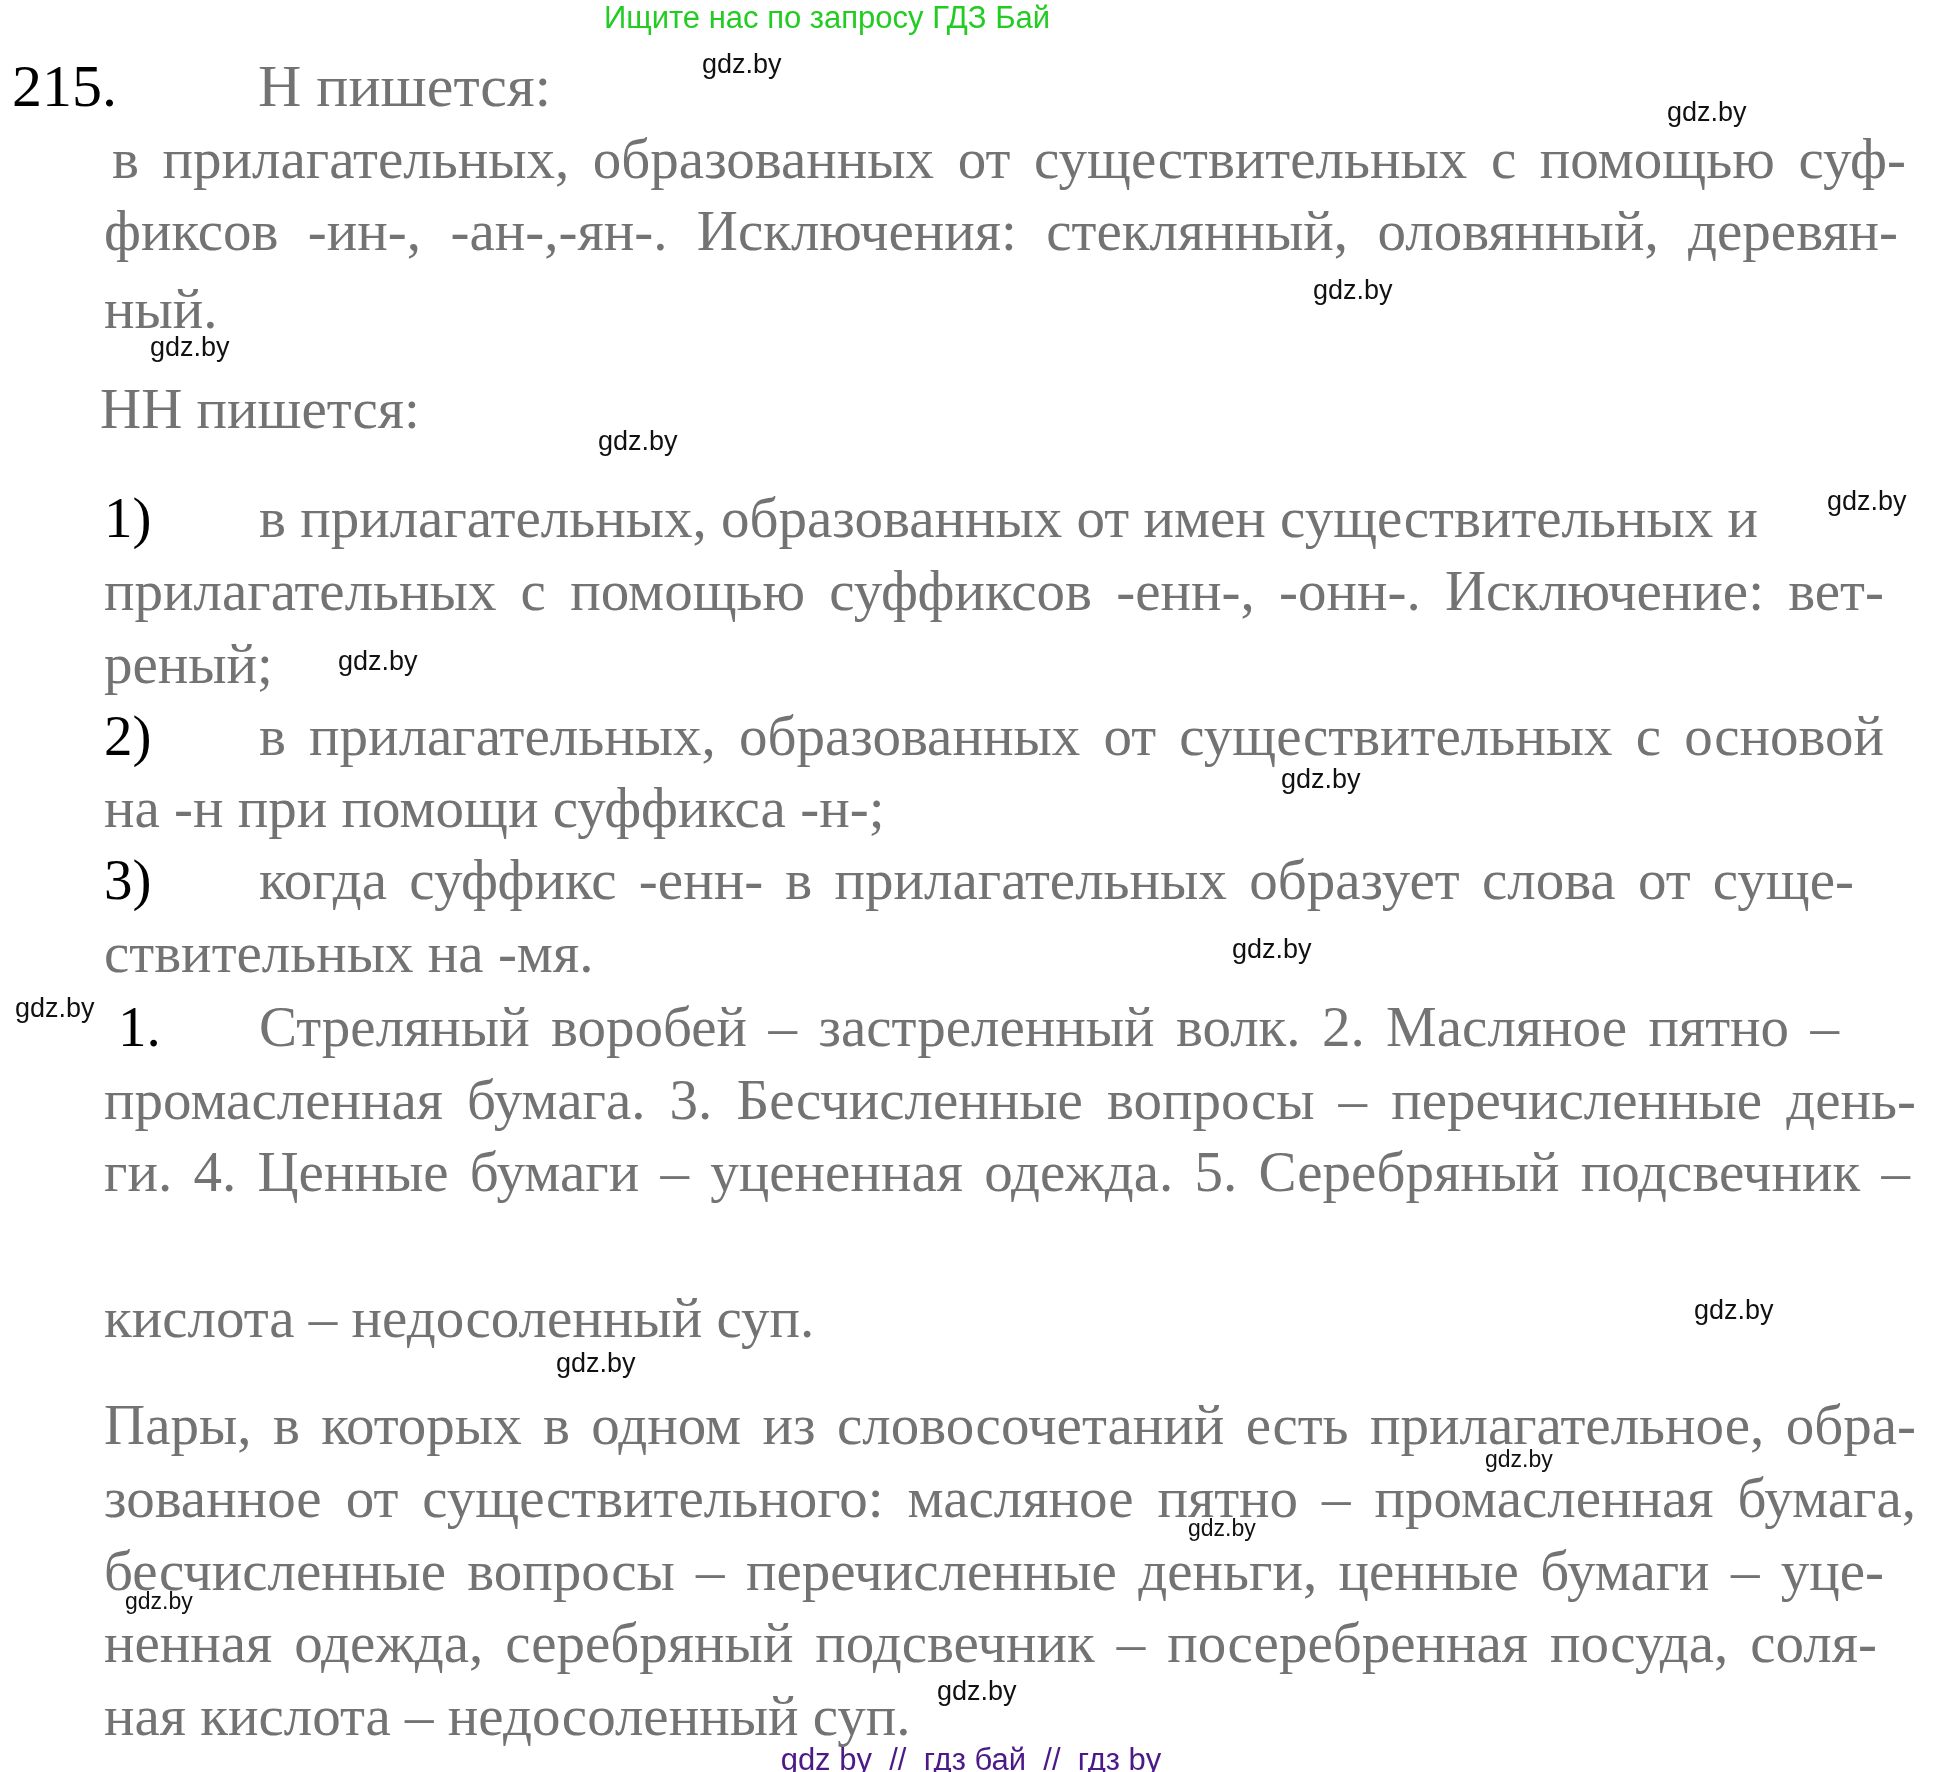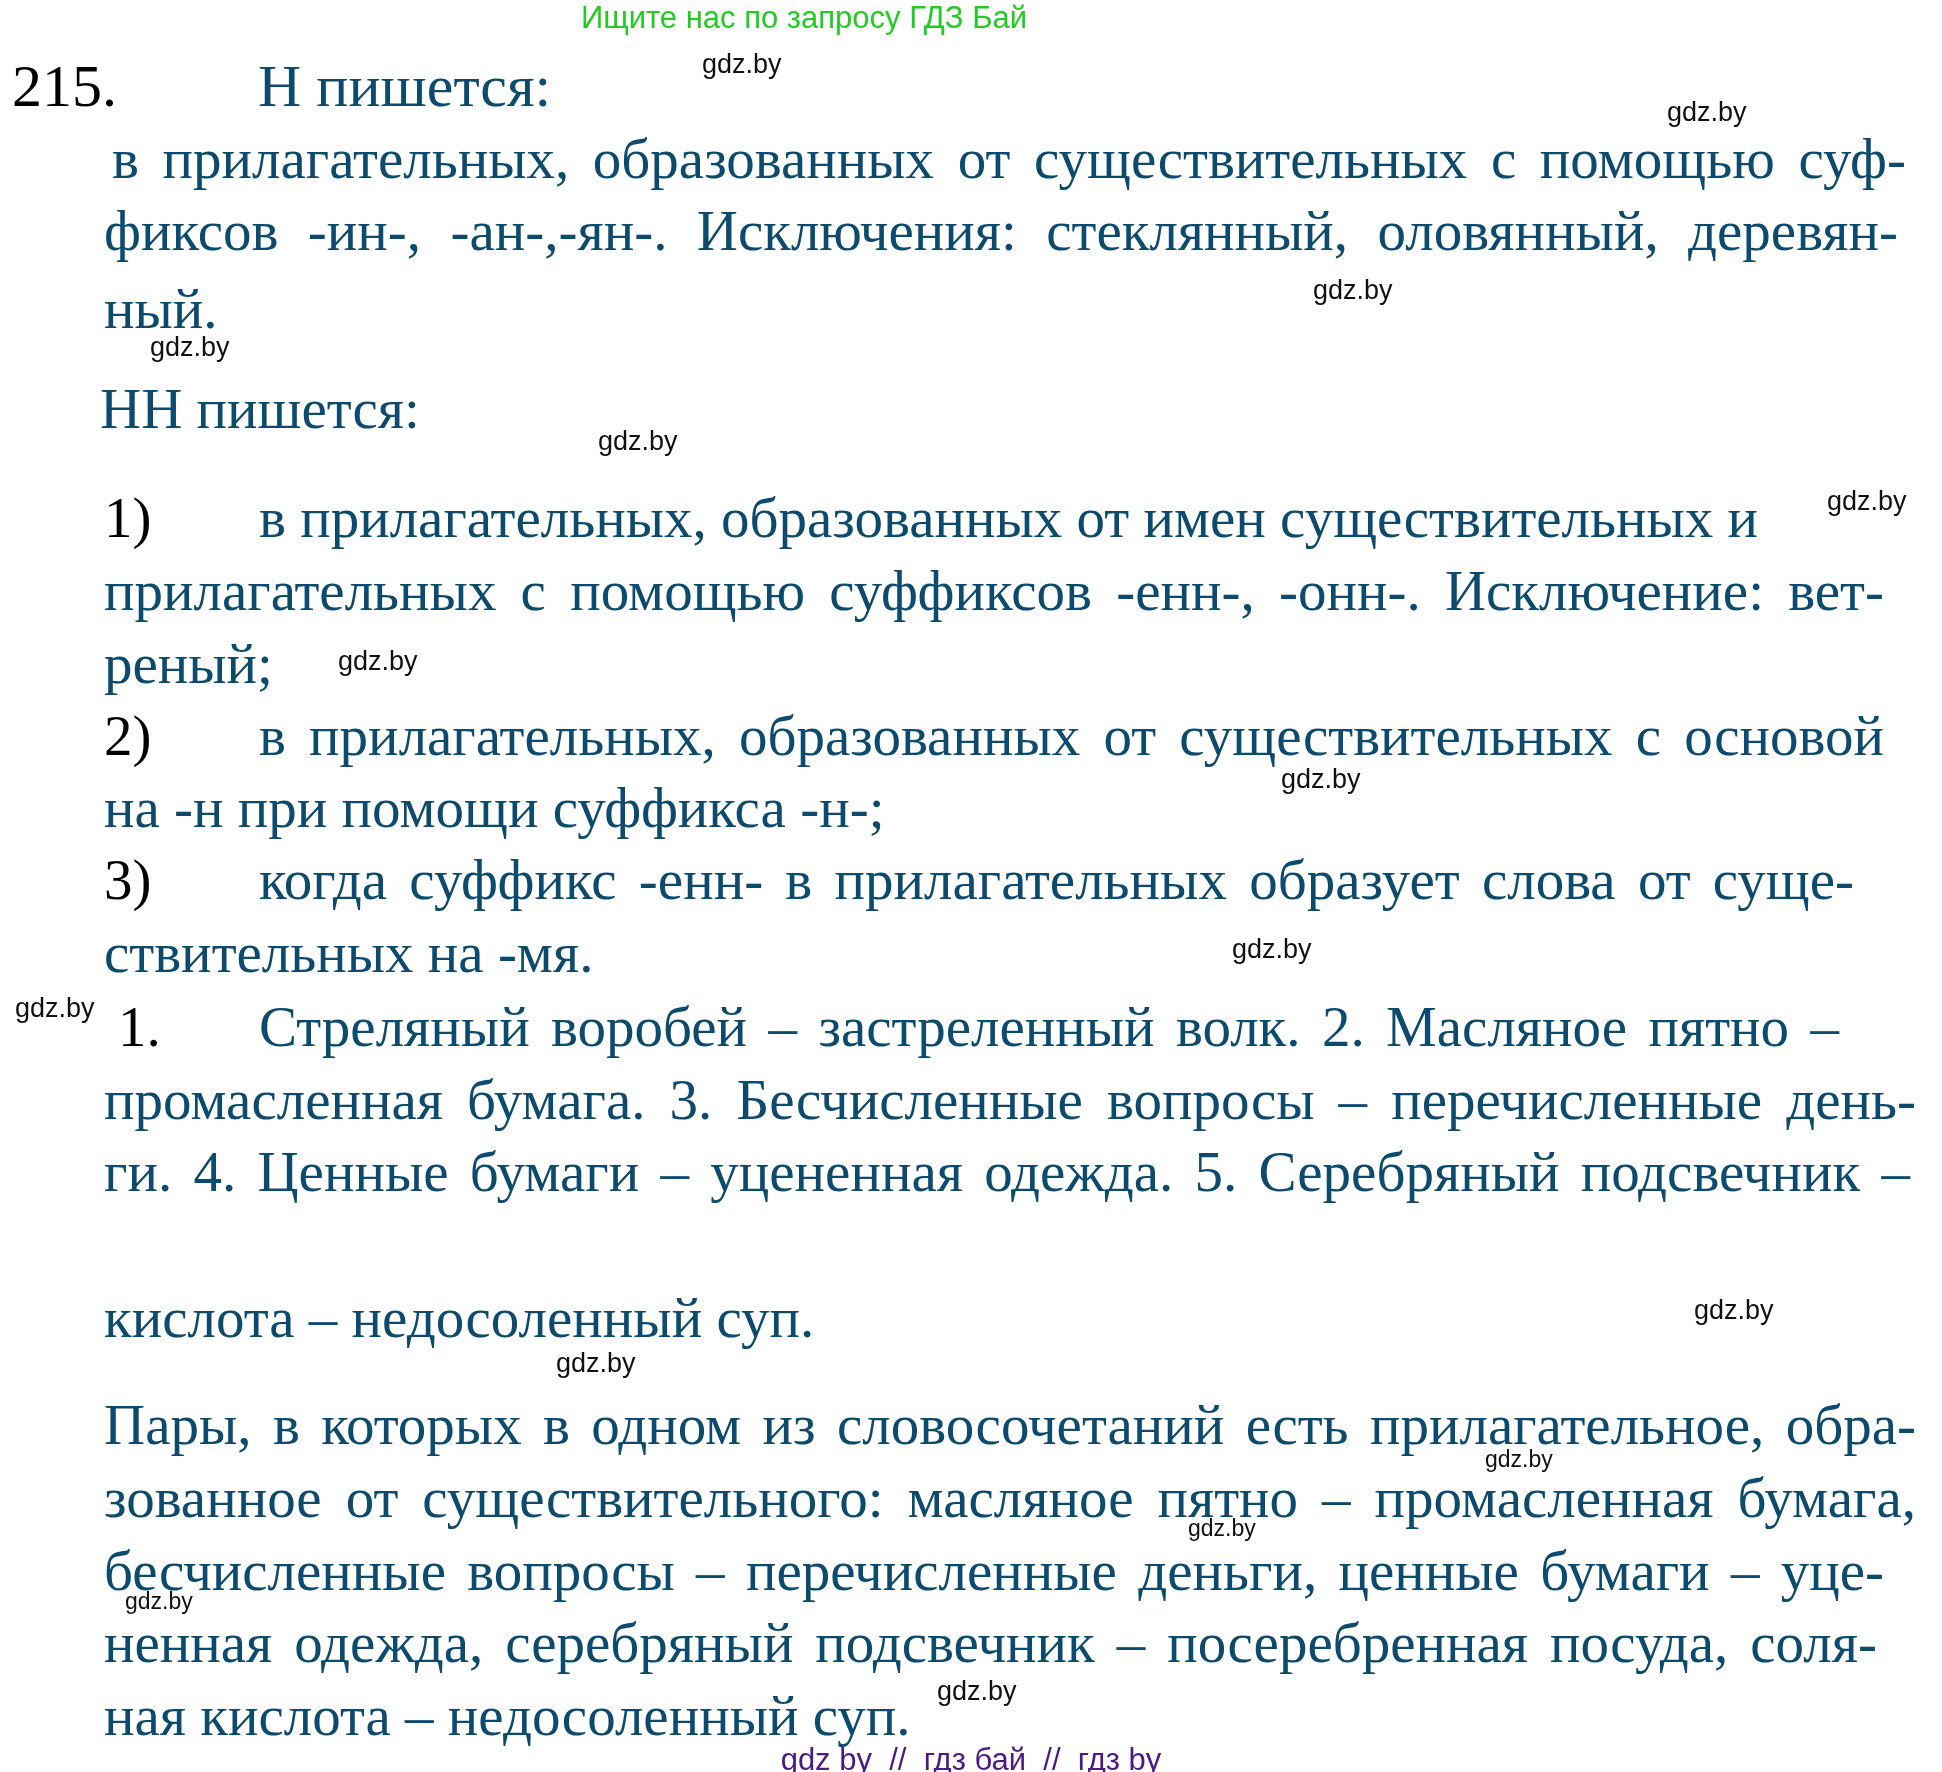--- a/index.html
+++ b/index.html
@@ -1,29 +1,29 @@
 <!DOCTYPE html>
 <html><head>
 <meta charset="utf-8">
 <style>
   html, body { margin: 0; padding: 0; background: #ffffff; }
   body { width: 1942px; height: 1772px; position: relative; overflow: hidden; }
   .page { position: absolute; left: 0; top: 0; width: 1942px; height: 1772px; background: #ffffff; }
   .top-banner {
     position: absolute; left: 0; width: 1608px; top: 0; text-align: center;
-    font-family: "Liberation Sans", sans-serif; font-size: 31px; line-height: 36px;
+    font-family: "Liberation Sans", sans-serif; font-size: 31px; line-height: 36px; padding-left: 23px;
   }
   .footer-banner {
     position: absolute; left: 0; width: 1942px; top: 1744px; text-align: center;
     font-family: "Liberation Sans", sans-serif; font-size: 31px; line-height: 32px;
     white-space: pre;
   }
   .line {
     position: absolute; font-family: "Liberation Serif", serif; font-size: 57px;
-    line-height: 57px; color: #0c4a6e; white-space: nowrap; height: 57px;
+    line-height: 57px; color: #737373; white-space: nowrap; height: 57px;
   }
   .just { text-align: justify; text-align-last: justify; white-space: normal; }
   .num { position: absolute; font-family: "Liberation Serif", serif; font-size: 57px; line-height: 57px; color:#000; }
   .wm {
     position: absolute; font-family: "Liberation Sans", sans-serif; font-size: 27px;
     line-height: 28px; color: #111; white-space: nowrap;
   }
 </style>
 </head>
 <body>

